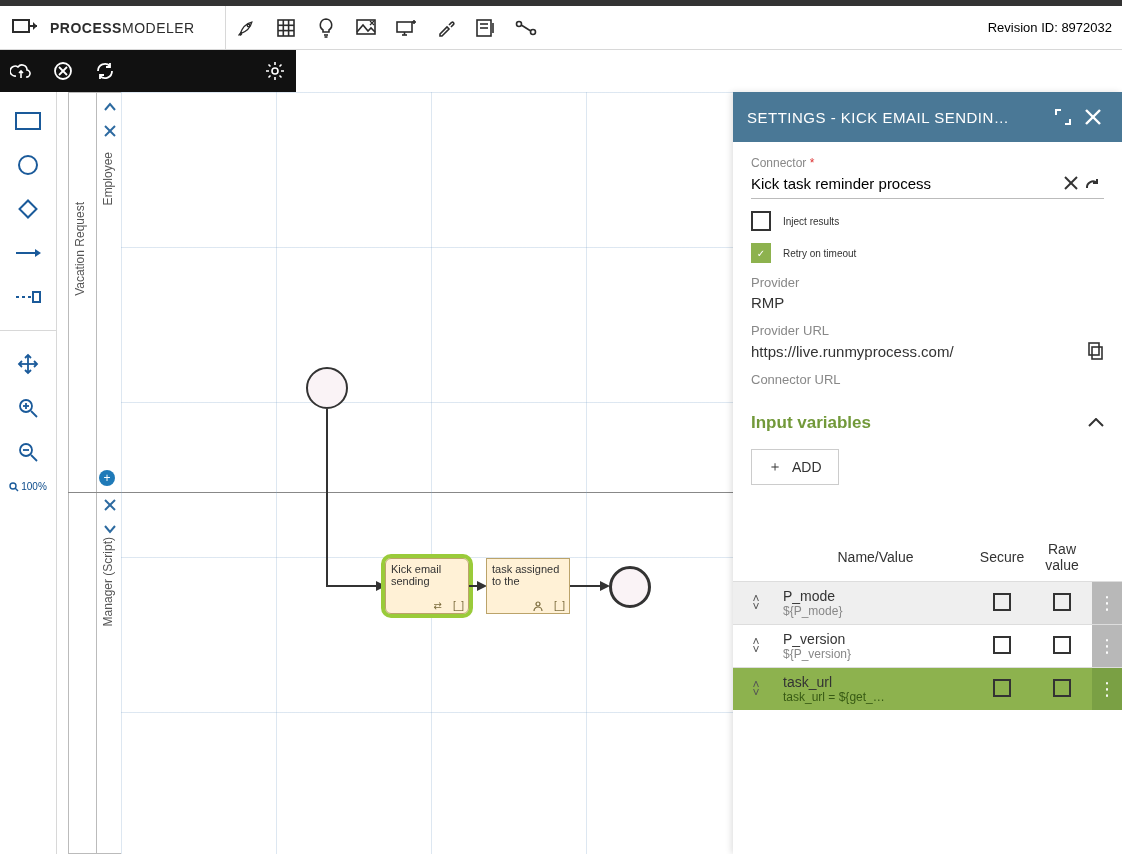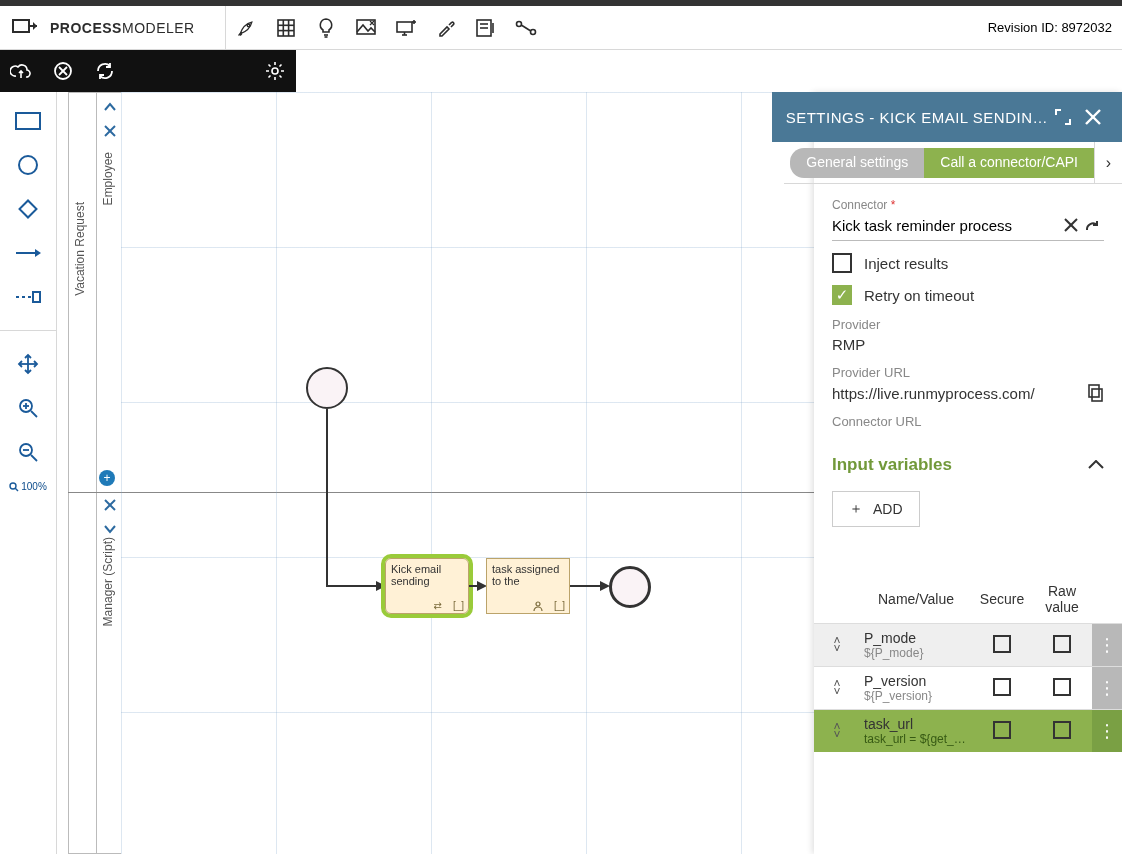--- a/index.html
+++ b/index.html
@@ -50,37 +50,37 @@
 .node-start { position:absolute; width:42px; height:42px; border:2px solid #333; border-radius:50%; background:#faf3f6; }
 .node-end { position:absolute; width:42px; height:42px; border:3.5px solid #333; border-radius:50%; background:#faf3f6; }
 .task { position:absolute; width:84px; height:56px; background:#fff1d6; border:1px solid #bba36a; font-size:11px; padding:4px 5px; color:#333; }
 .task.sel { outline:4px solid #9acb3a; outline-offset:0; }
 .task .ic { position:absolute; bottom:2px; right:4px; font-size:10px; color:#7a6a3a; }
 .task .ic2 { position:absolute; bottom:2px; right:26px; font-size:10px; color:#7a6a3a; }
 .arrow { position:absolute; background:#333; }
 .arrowhead { position:absolute; width:0; height:0; border-top:5px solid transparent; border-bottom:5px solid transparent; border-left:10px solid #333; }
 
 
-.panel { position:absolute; top:0; right:0; width:308px; bottom:0; background:#fff; display:flex; flex-direction:column; box-shadow:-2px 0 6px rgba(0,0,0,.12);align-items:flex-end; }
+.panel { position:absolute; top:0; right:0; width:389px; bottom:0; background:#fff; display:flex; flex-direction:column; box-shadow:-2px 0 6px rgba(0,0,0,.12); }
 .panel-hd { height:50px; background:#4a7896; color:#fff; display:flex; align-items:center; padding:0 14px; font-size:15px; letter-spacing:.5px; }
 .panel-hd .t { flex:1; white-space:nowrap; overflow:hidden; text-overflow:ellipsis; }
 .panel-hd .hbtn { width:30px; height:30px; display:flex; align-items:center; justify-content:center; color:#fff; }
 .tabs { height:42px; display:flex; align-items:stretch; border-bottom:1px solid #d8d8d8; position:relative; }
 .tabs .tab { display:flex; align-items:center; padding:0 16px; font-size:14px; color:#333; border-bottom:2px solid transparent; white-space:nowrap; }
 .tabs .tab.general { background:#b8b8b8; color:#fff; border-radius:14px 0 0 14px; margin:6px 0 6px 6px; height:30px; }
 .tabs .tab.active { background:#8db24e; color:#fff; height:30px; margin:6px 0; }
 .tabs .more { width:28px; display:flex; align-items:center; justify-content:center; border-left:1px solid #d8d8d8; font-size:16px; color:#333; }
 
 .panel-body { flex:1; overflow:auto; padding:10px 18px 0 18px; font-size:14px; color:#333; }
 .fld-lbl { font-size:12px; color:#888; margin-top:4px; }
 .fld-lbl .req { color:#d33; }
 .fld-row { display:flex; align-items:center; border-bottom:1px solid #bbb; padding:2px 0 4px 0; margin-bottom:10px; }
 .fld-row input { flex:1; border:none; outline:none; font-size:15px; font-family:inherit; background:transparent; }
 .fld-row .ibtn { width:22px; height:22px; display:flex; align-items:center; justify-content:center; color:#333; }
-.chk-row { display:flex; align-items:center; gap:12px; margin:12px 0; font-size:15px; }
+.chk-row { display:flex; align-items:center; gap:12px; margin:12px 0; font-size:10px; }
 .chkbox { width:20px; height:20px; border:2px solid #333; display:inline-flex; align-items:center; justify-content:center; }
 .chkbox.on { background:#8db24e; border-color:#8db24e; color:#fff; }
 .ro-lbl { font-size:13px; color:#888; margin-top:12px; }
 .ro-val { font-size:15px; color:#333; margin-top:4px; display:flex; align-items:center; }
 .ro-val .copy { margin-left:auto; color:#333; }
 .ro-val .txt { flex:1; white-space:nowrap; overflow:hidden; text-overflow:ellipsis; }
 
 .section-hd { display:flex; align-items:center; margin-top:26px; color:#72993a; font-size:17px; font-weight:600; }
 .section-hd .chev { margin-left:auto; color:#333; font-size:18px; }
 .addbtn { display:inline-flex; align-items:center; gap:10px; border:1px solid #ccc; padding:8px 16px; margin:16px 0; font-size:14px; color:#333; background:#fff; }
@@ -354,26 +354,20 @@
             <polyline points="11,16 16,16 16,11"></polyline>
           </svg>
         </div>
       <div class="hbtn">
           <svg width="18" height="18" fill="none" stroke="#fff" stroke-width="2.4">
             <line x1="2" y1="2" x2="16" y2="16"></line>
             <line x1="16" y1="2" x2="2" y2="16"></line>
           </svg>
         </div>
     </div>
-    <div class="tabs">
-      <div class="tab general">General settings</div>
-      <div class="tab active">Call a connector/CAPI</div>
-      <div style="flex:1"></div>
-      <div class="more">›</div>
-    </div>
     <div class="panel-body">
       <div class="fld-lbl"><span>Connector</span> <span class="req">*</span></div>
       <div class="fld-row">
         <input value="Kick task reminder process" style="">
         <div class="ibtn">
             <svg width="14" height="14" stroke="#333" stroke-width="2">
               <line x1="1" y1="1" x2="13" y2="13"></line>
               <line x1="13" y1="1" x2="1" y2="13"></line>
             </svg>
           </div>

